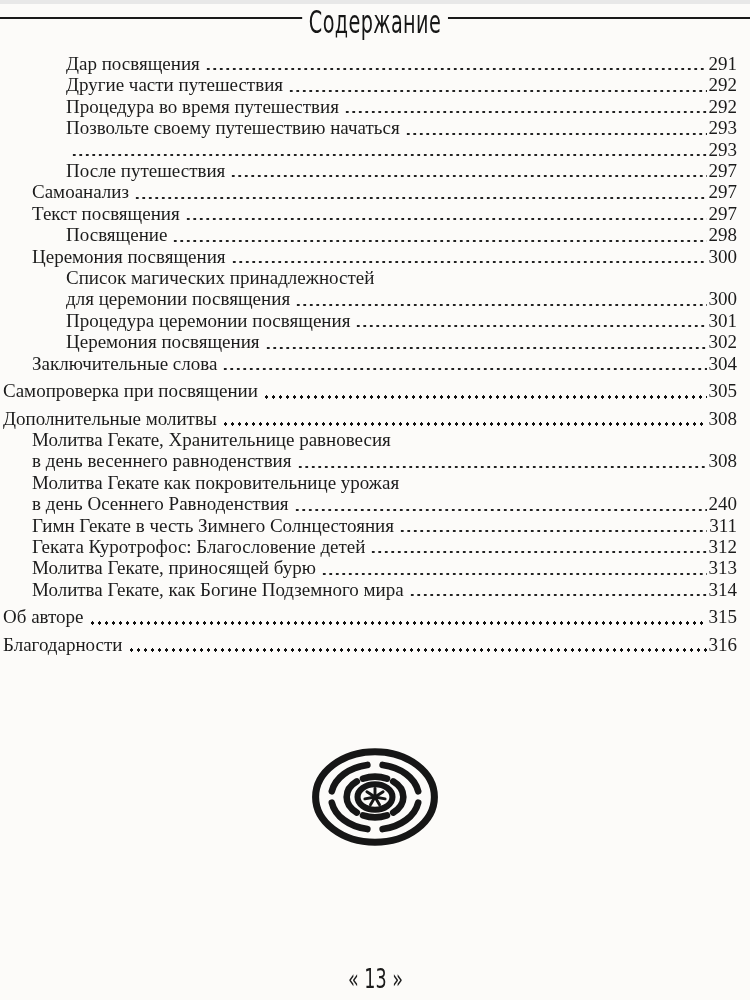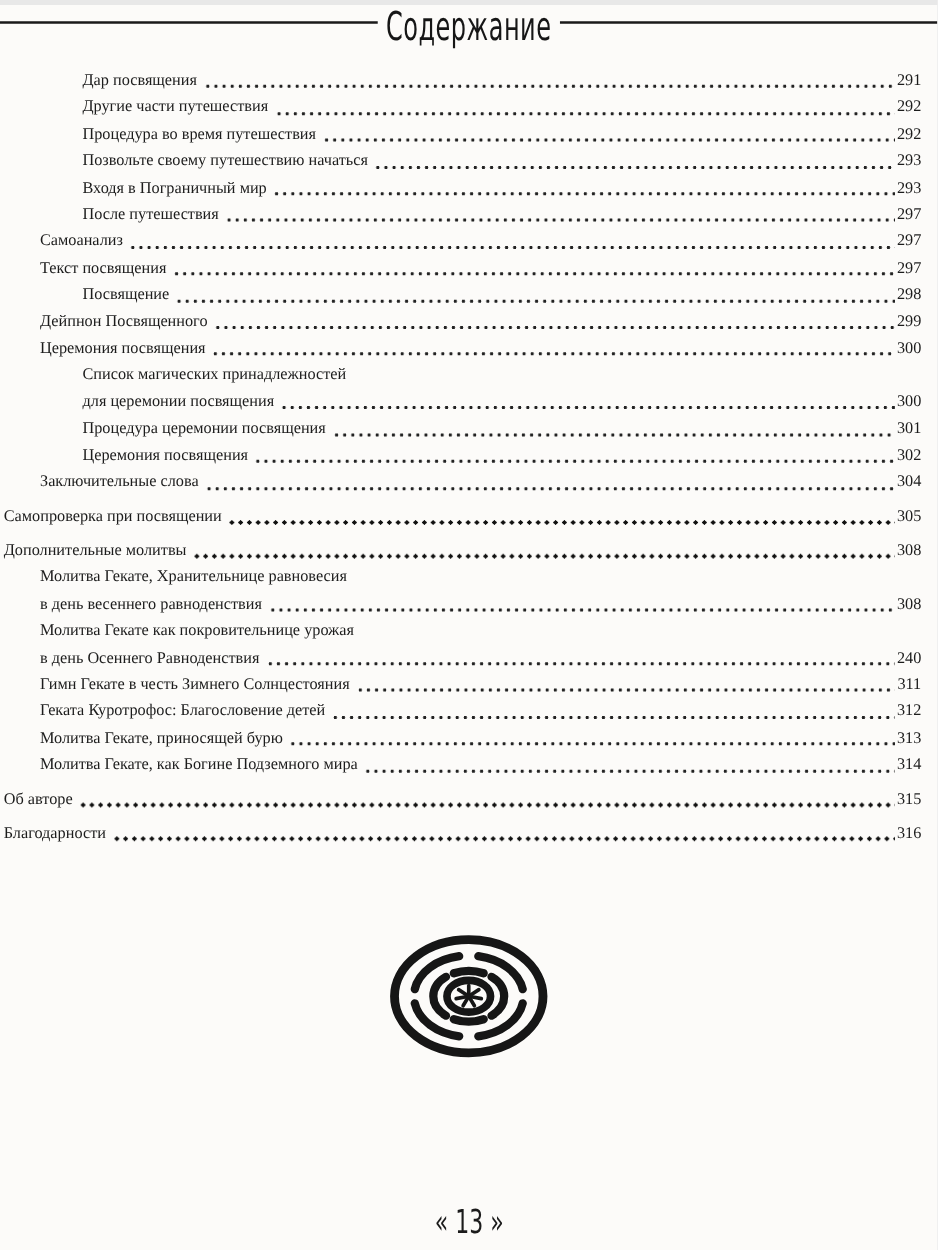--- a/index.html
+++ b/index.html
@@ -32,21 +32,21 @@
     font-size:26px;
     letter-spacing:0.5px;
     color:#161616;
     white-space:nowrap;
   }
 
   
   .toc{
     position:absolute;top:49px;left:0;right:0;
     padding:0 13px 0 3px;
-    font-size:13px;
+    font-size:19px;
   }
   .row{
     display:flex;align-items:baseline;
     line-height:21.4px;
     white-space:nowrap;
   }
   .row.l1{padding-left:29px;}
   .row.l2{padding-left:63px;}
   .row.b{font-weight:normal;}
   .row.gap{margin-top:6px;}
@@ -114,21 +114,20 @@
     <span class="t">Процедура во время путешествия</span>
     <span class="leader"></span>
     <span class="pg">292</span>
   </div>
       <div class="row l2">
     <span class="t">Позвольте своему путешествию начаться</span>
     <span class="leader"></span>
     <span class="pg">293</span>
   </div>
       <div class="row l2">
-    <span class="t">Входя в Пограничный мир</span>
     <span class="leader"></span>
     <span class="pg">293</span>
   </div>
       <div class="row l2">
     <span class="t">После путешествия</span>
     <span class="leader"></span>
     <span class="pg">297</span>
   </div>
       <div class="row l1">
     <span class="t">Самоанализ</span>
@@ -137,25 +136,20 @@
   </div>
       <div class="row l1">
     <span class="t">Текст посвящения</span>
     <span class="leader"></span>
     <span class="pg">297</span>
   </div>
       <div class="row l2">
     <span class="t">Посвящение</span>
     <span class="leader"></span>
     <span class="pg">298</span>
-  </div>
-      <div class="row l1">
-    <span class="t">Дейпнон Посвященного</span>
-    <span class="leader"></span>
-    <span class="pg">299</span>
   </div>
       <div class="row l1">
     <span class="t">Церемония посвящения</span>
     <span class="leader"></span>
     <span class="pg">300</span>
   </div>
       <div class="row l2">
     <span class="t">Список магических принадлежностей</span>
 
   </div>

